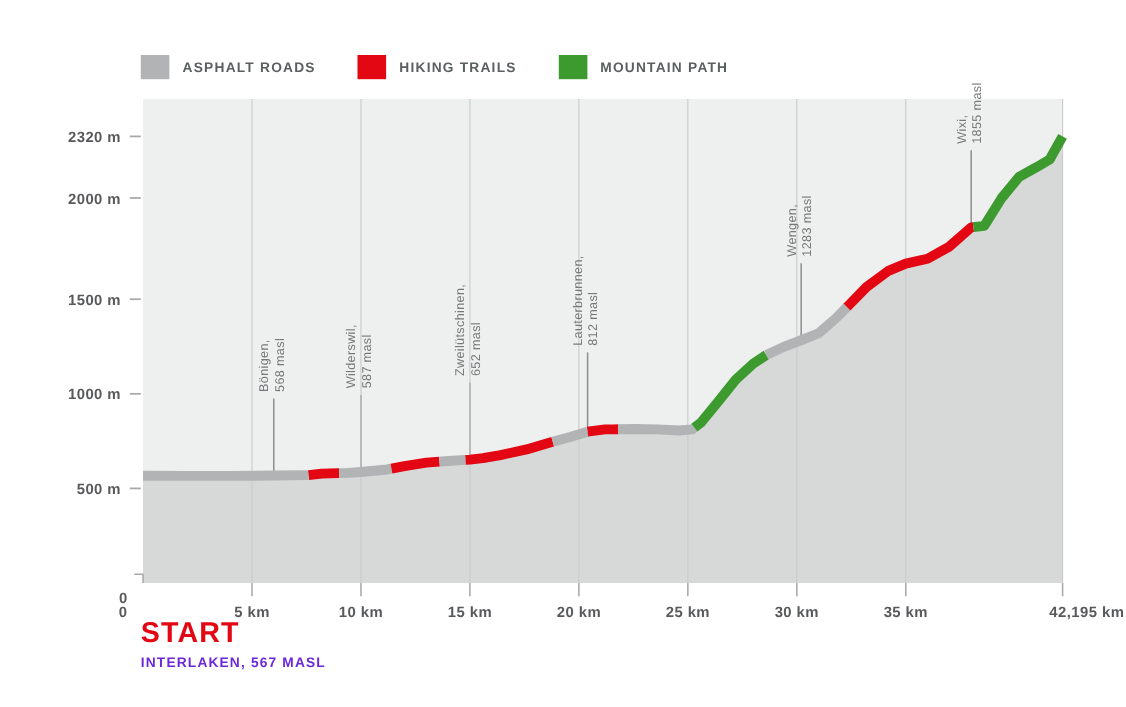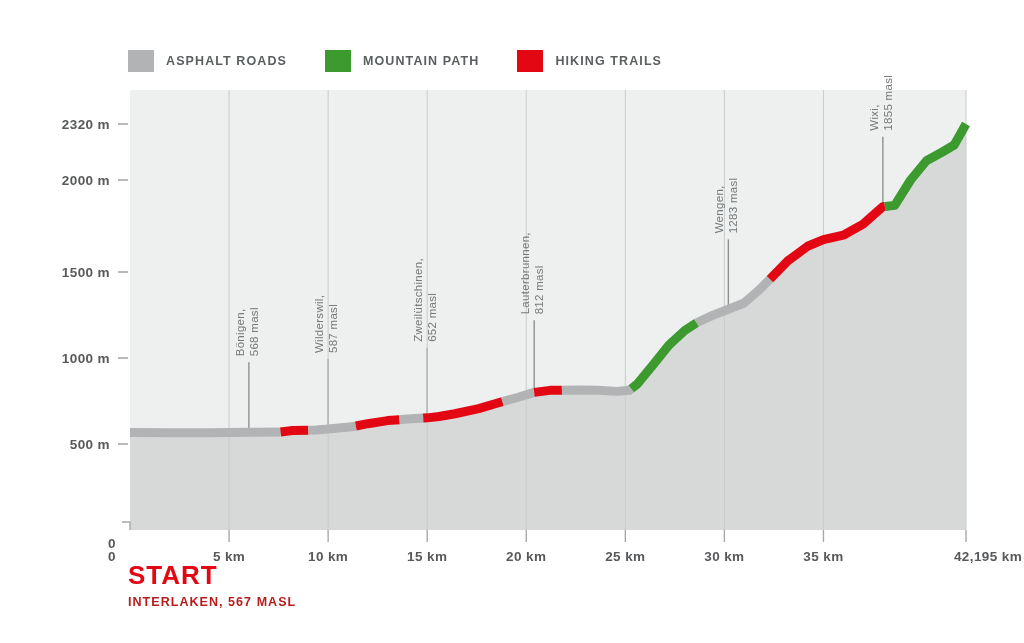--- a/index.html
+++ b/index.html
@@ -30,21 +30,21 @@
   .finish-sub{
     font-size:12.5px;font-weight:bold;color:#5a5f60;
     letter-spacing:1.05px;margin-top:7px;white-space:nowrap;
   }
   .start-block{position:absolute;left:128px;top:562px;text-align:left;}
   .start-title{
     font-size:26px;font-weight:bold;color:#e30613;
     letter-spacing:1px;line-height:1;
   }
   .start-sub{
-    font-size:12.5px;font-weight:bold;color:#b91c1c;
+    font-size:12.5px;font-weight:bold;color:#6d28d9;
     letter-spacing:1.05px;margin-top:7px;white-space:nowrap;text-align:right;
   }
 
   
   #chart-svg{position:absolute;left:0;top:0;}
 
   .ytick-label{
     font-family:"Liberation Sans", sans-serif;
     font-size:13.5px;font-weight:bold;fill:#58595b;
     text-anchor:end;letter-spacing:0.4px;
@@ -63,26 +63,26 @@
 <body>
 
 <div id="stage">
 
   <div class="legend">
     <div class="legend-item">
       <span class="swatch" style="background: rgb(177, 179, 180);"></span>
       <span class="legend-label">ASPHALT ROADS</span>
     </div>
     <div class="legend-item">
+      <span class="swatch" style="background: rgb(227, 6, 19);"></span>
+      <span class="legend-label">HIKING TRAILS</span>
+    </div>
+    <div class="legend-item">
       <span class="swatch" style="background: rgb(60, 154, 46);"></span>
       <span class="legend-label">MOUNTAIN PATH</span>
-    </div>
-    <div class="legend-item">
-      <span class="swatch" style="background: rgb(227, 6, 19);"></span>
-      <span class="legend-label">HIKING TRAILS</span>
     </div>
   </div>
 
 
   <div class="start-block">
     <div class="start-title">START</div>
     <div class="start-sub">INTERLAKEN, 567 MASL</div>
   </div>
 
   <svg id="chart-svg" width="1024" height="643">

